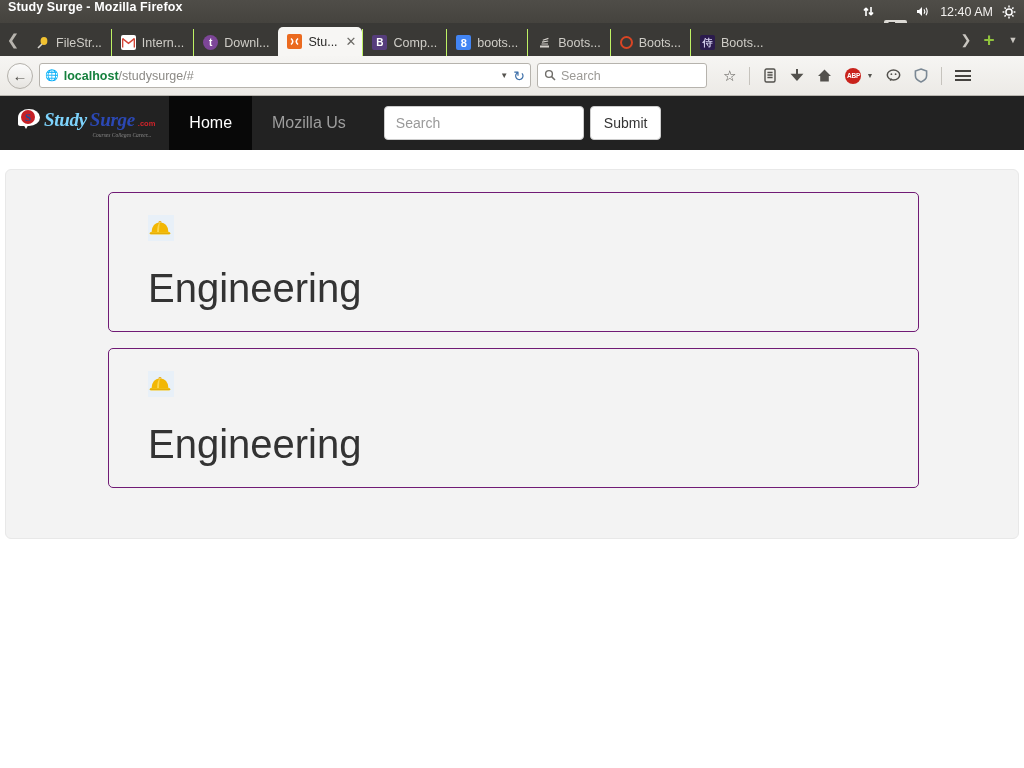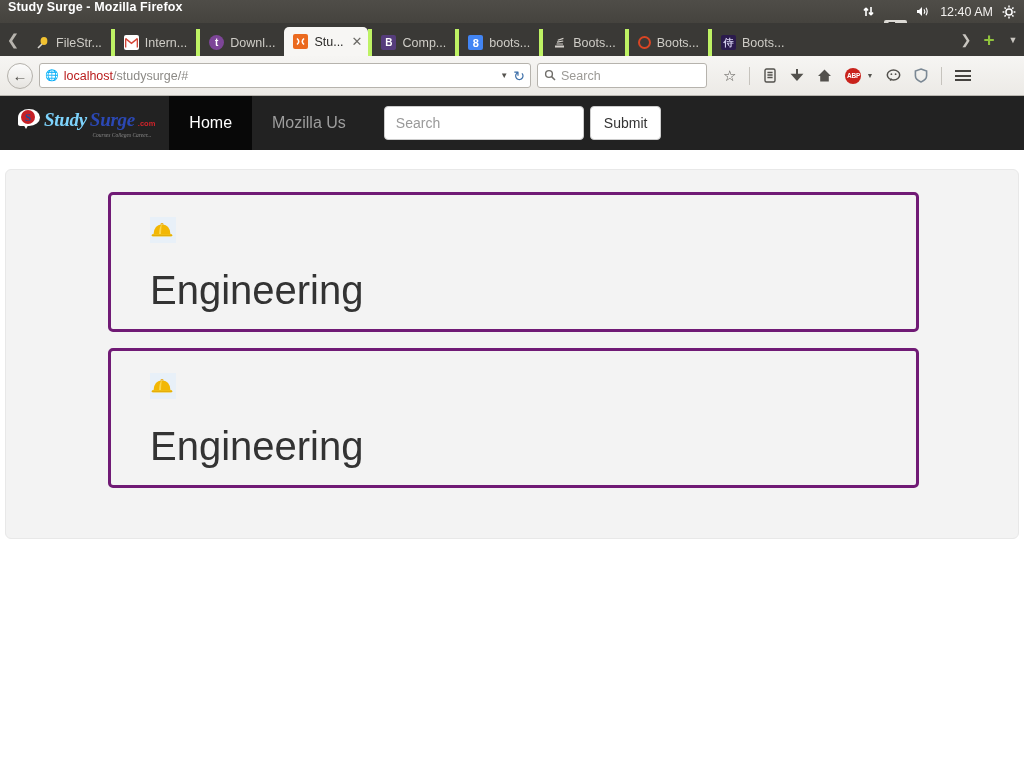--- a/index.html
+++ b/index.html
@@ -46,21 +46,21 @@
     display: flex; align-items: center; justify-content: center;
     color: #b7b4ae; font-size: 15px;
   }
   .tabs { display: flex; align-items: flex-end; height: 33px; flex: 1; overflow: hidden; }
   .tab {
     display: flex; align-items: center; gap: 6px;
     height: 27px;
     padding: 0 9px;
     color: #cfcdc7;
     font-size: 12.5px;
-    border-left: 4px solid #bef264;
+    border-left: 1px solid #bef264;
     max-width: 104px;
     white-space: nowrap;
     position: relative;
   }
   .tab:first-child { border-left: none; }
   .tab.active {
     background: #f7f6f4;
     color: #2b2a28;
     height: 29px;
     border-radius: 5px 5px 0 0;
@@ -123,21 +123,21 @@
     height: 25px;
     background: #ffffff;
     border: 1px solid #b6b3ad;
     border-radius: 3px;
     display: flex; align-items: center;
     padding: 0 5px; gap: 5px;
     font-size: 12.5px;
   }
   .url-globe { font-size: 11px; color: #6f6d69; }
   .url-text { flex: 1; color: #8c8a86; white-space: nowrap; overflow: hidden; }
-  .url-text b { color: #b91c1c; font-weight: normal; }
+  .url-text b { color: #15803d; font-weight: bold; }
   .url-drop { color: #55534f; font-size: 8px; }
   .url-reload { color: #3b6ea8; font-size: 14px; }
   .searchbar {
     flex: 0 0 170px; height: 25px;
     background: #ffffff; border: 1px solid #b6b3ad; border-radius: 3px;
     display: flex; align-items: center; padding: 0 6px; gap: 5px;
   }
   .search-ph { color: #9c9a96; font-size: 12.5px; }
   .tb-icons { display: flex; align-items: center; gap: 13px; margin-left: 10px; }
   .tb-icon { color: #53514d; font-size: 15px; display: flex; align-items: center; }
@@ -229,21 +229,21 @@
     margin: 19px 5px 0 5px;
     background: #f3f3f3;
     border: 1px solid #e8e8e8;
     border-radius: 6px;
     height: 370px;
     padding: 22px 0 0 0;
   }
   .card {
     margin: 0 99px 16px 102px;
     background: #f3f3f3;
-    border: 3px solid #701a75;
+    border: 1px solid #701a75;
     border-radius: 5px;
     padding: 22px 0 22px 39px;
     height: 140px;
   }
   .card-emoji {
     font-size: 22px; line-height: 26px;
     background: #e8f0f8;
     display: inline-block;
     width: 26px; height: 26px;
     text-align: center;

